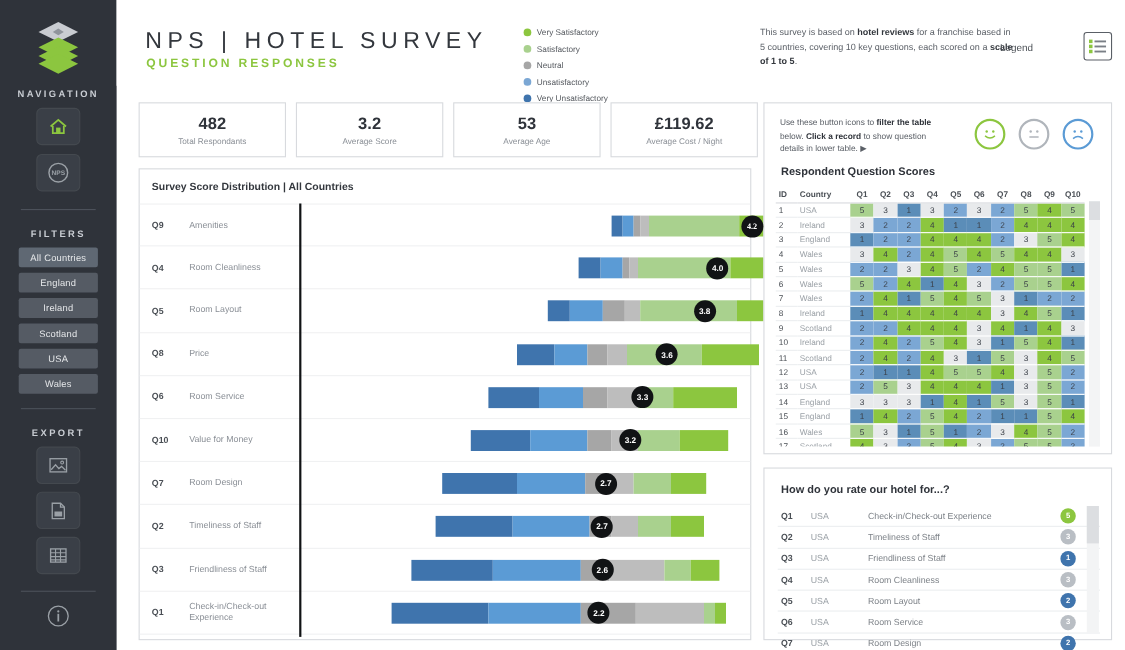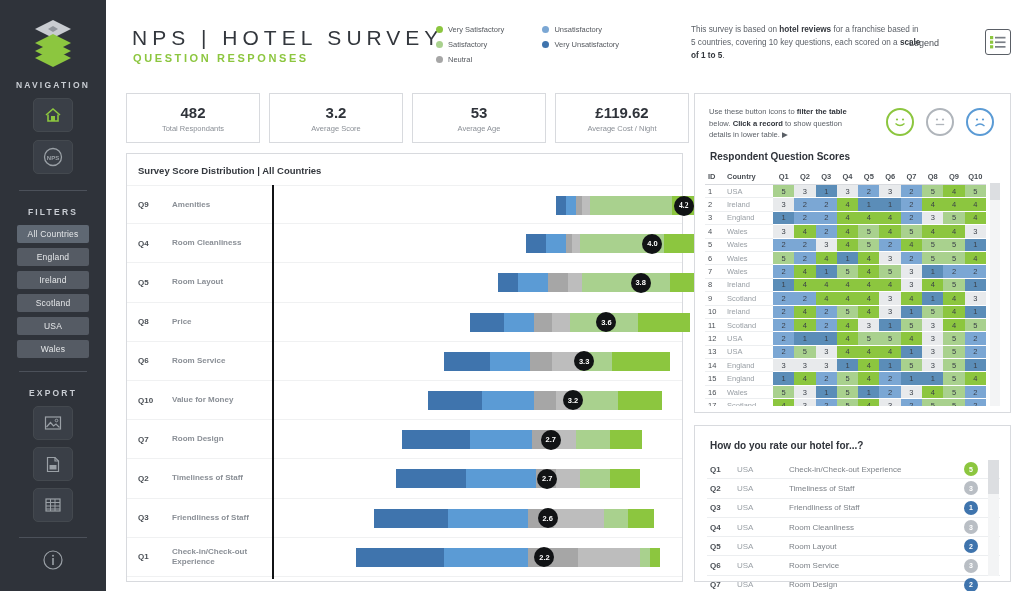--- a/index.html
+++ b/index.html
@@ -47,21 +47,21 @@
     position:absolute; left: 26px; top: 26px;
     font-size: 21px; letter-spacing: 5px; color: #33373d; font-weight: 400;
   }
   .title-sub {
     position:absolute; left: 27px; top: 52px;
     font-size: 11px; letter-spacing: 2.6px; color: #8cc63f; font-weight: bold;
   }
   .legend-block { position:absolute; left: 330px; top: 24px; width: 220px; }
   .legend-col { display:inline-block; vertical-align: top; }
   .legend-col.c1 { width: 102px; }
-  .legend-row { display:flex; align-items:center; margin-bottom: 4px; height: 11px; }
+  .legend-row { display:flex; align-items:center; margin-bottom: 4px; height: 11px; margin-left: 40px; }
   .legend-dot { width: 7px; height: 7px; border-radius: 50%; margin-right: 5px; flex:none; }
   .legend-label { font-size: 7.5px; color: #55595f; white-space: nowrap; }
   .desc {
     position:absolute; left: 585px; top: 23px; width: 232px;
     font-size: 8.2px; color: #5a5f66; line-height: 13px;
   }
   .desc b { color: #33373d; }
   .legend-word {
     position:absolute; left: 803px; top: 38px; font-size: 9px; color: #4a4f55;
   }
@@ -87,21 +87,21 @@
   }
   .chart-title { position:absolute; left: 11px; top: 11px; font-size: 9.5px; color:#33373d; font-weight:bold; }
   .chart-body { position:absolute; left: 0; top: 31px; width: 100%; }
   .bar-row {
     position: relative; height: 39.2px; border-bottom: 1px solid #f0f1f2;
     display:flex; align-items:center;
   }
   .bar-row:first-child { border-top: 1px solid #f0f1f2; }
   .bar-qid { position:absolute; left: 11px; font-size: 8px; font-weight: bold; color:#4a4f55; }
   .bar-qlabel {
-    position:absolute; left: 45px; font-size: 8px; color:#8a8f96; width: 95px; line-height: 10px; font-weight: bold;
+    position:absolute; left: 45px; font-size: 8px; color:#8a8f96; width: 95px; line-height: 10px;
   }
   .bar-track {
     position:absolute; left: 145px; width: 400px; height: 19px; top: 10px;
   }
   .seg { position:absolute; top: 0; height: 19px; }
   .bubble {
     position:absolute; width: 20px; height: 20px; border-radius: 50%;
     background: #111315; color:#fff; font-size: 7.5px; font-weight: bold;
     display:flex; align-items:center; justify-content:center; top: 9.5px;
     z-index: 5;

